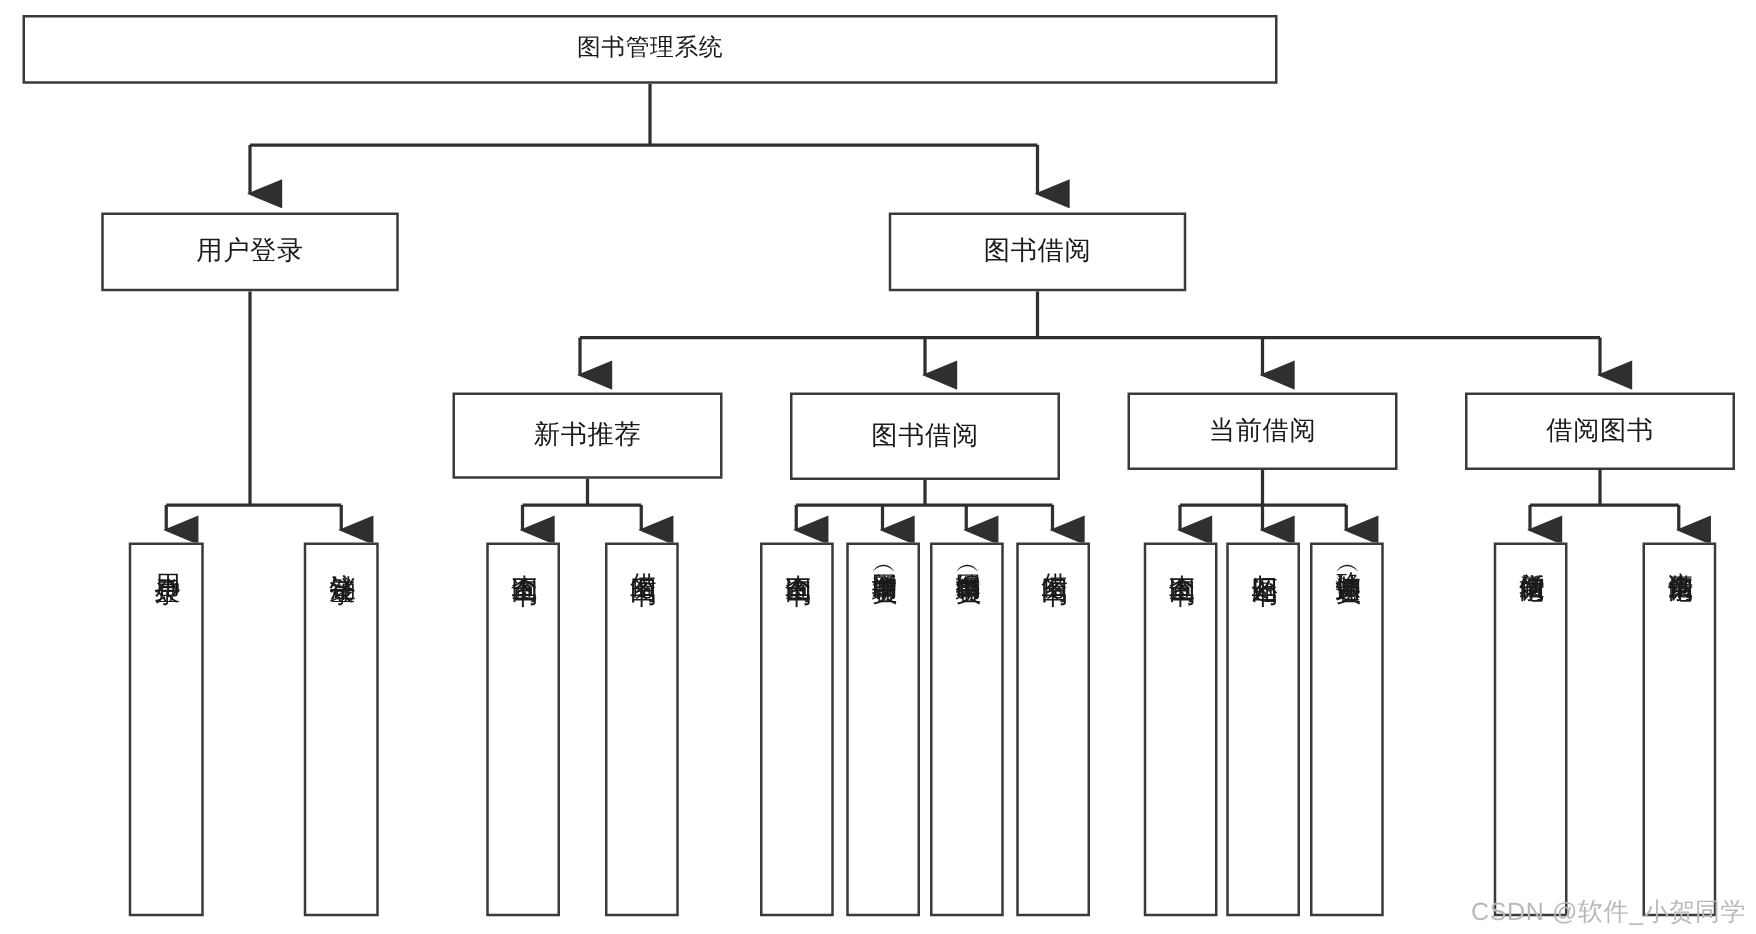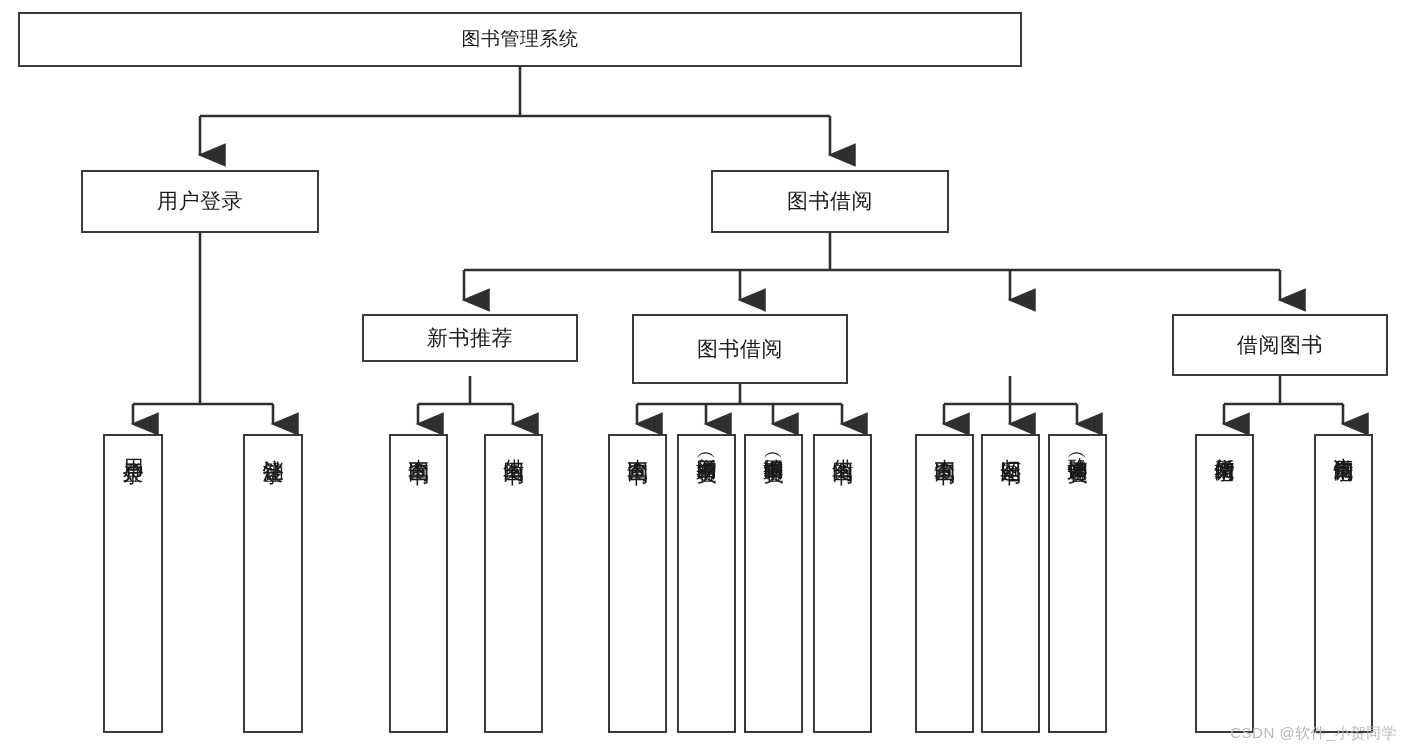--- a/index.html
+++ b/index.html
@@ -61,21 +61,21 @@
     white-space: nowrap;
   }
   .node.vert.tall .label {
     font-size: 20px;
     letter-spacing: 1px;
   }
   .watermark {
     position: absolute;
     right: 8px;
     bottom: 4px;
-    font-size: 15px;
+    font-size: 20px;
     color: #b9b9b9;
     letter-spacing: 0.5px;
     white-space: nowrap;
   }
 </style>
 </head>
 <body>
 
 <div id="canvas">
 
@@ -133,26 +133,29 @@
     <span class="label">图书管理系统</span>
   </div>
 
   <div class="node horiz" style="left:81px; top:170px; width:238px; height:63px;">
     <span class="label">用户登录</span>
   </div>
   <div class="node horiz" style="left:711px; top:170px; width:238px; height:63px;">
     <span class="label">图书借阅</span>
   </div>
 
-  <div class="node horiz" style="left:362px; top:314px; width:216px; height:48px;">
+  <div class="node horiz" style="left:362px; top:314px; width:216px; height:69px;">
     <span class="label">新书推荐</span>
   </div>
   <div class="node horiz" style="left:632px; top:314px; width:216px; height:70px;">
     <span class="label">图书借阅</span>
   </div>
+  <div class="node horiz" style="left:902px; top:314px; width:216px; height:62px;">
+    <span class="label">当前借阅</span>
+  </div>
   <div class="node horiz" style="left:1172px; top:314px; width:216px; height:62px;">
     <span class="label">借阅图书</span>
   </div>
 
   <div class="node vert" style="left:103px; top:434px; width:60px; height:299px;">
     <span class="label">用户登录</span>
   </div>
   <div class="node vert" style="left:243px; top:434px; width:60px; height:299px;">
     <span class="label">注销登录</span>
   </div>

